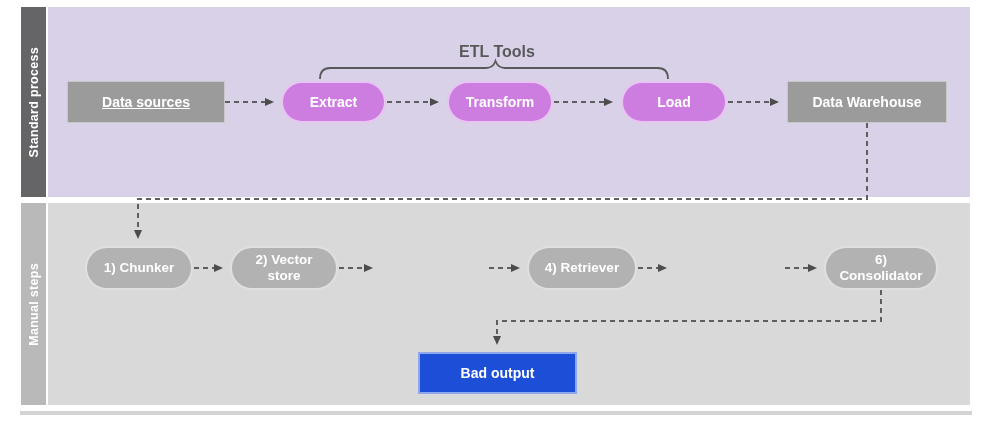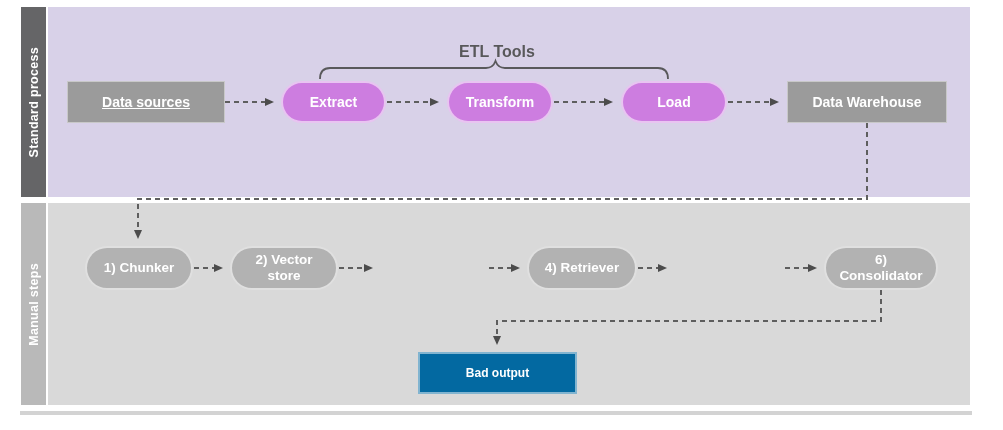--- a/index.html
+++ b/index.html
@@ -20,21 +20,21 @@
   
   svg.connectors{position:absolute;left:0;top:0;width:1003px;height:430px;pointer-events:none;}
 
   
   .node{position:absolute;display:flex;align-items:center;justify-content:center;
     color:#ffffff;font-weight:bold;text-align:center;box-sizing:border-box;line-height:1.18;}
   .box{background:#9b9b9b;border:1px solid rgba(255,255,255,.45);font-size:14px;}
   .pill{border-radius:22px;font-size:14px;}
   .pill-purple{background:#cd7de0;border:2px solid rgba(255,255,255,.55);}
   .pill-gray{background:#b2b2b2;border:2px solid rgba(255,255,255,.6);font-size:13.5px;padding:0 10px;}
-  .box-yellow{background:#0369a1;border:2px solid rgba(255,255,255,.5);font-size:12px;}
+  .box-yellow{background:#1d4ed8;border:2px solid rgba(255,255,255,.5);font-size:14px;}
 
   #node-data-sources{left:67px;top:81px;width:158px;height:42px;text-decoration:underline;}
   #node-extract{left:281px;top:81px;width:105px;height:42px;}
   #node-transform{left:447px;top:81px;width:106px;height:42px;}
   #node-load{left:621px;top:81px;width:106px;height:42px;}
   #node-data-warehouse{left:787px;top:81px;width:160px;height:42px;}
 
   #node-chunker{left:85px;top:246px;width:108px;height:44px;}
   #node-vector-store{left:230px;top:246px;width:108px;height:44px;}
   #node-rewriter{left:380px;top:246px;width:108px;height:44px;}

